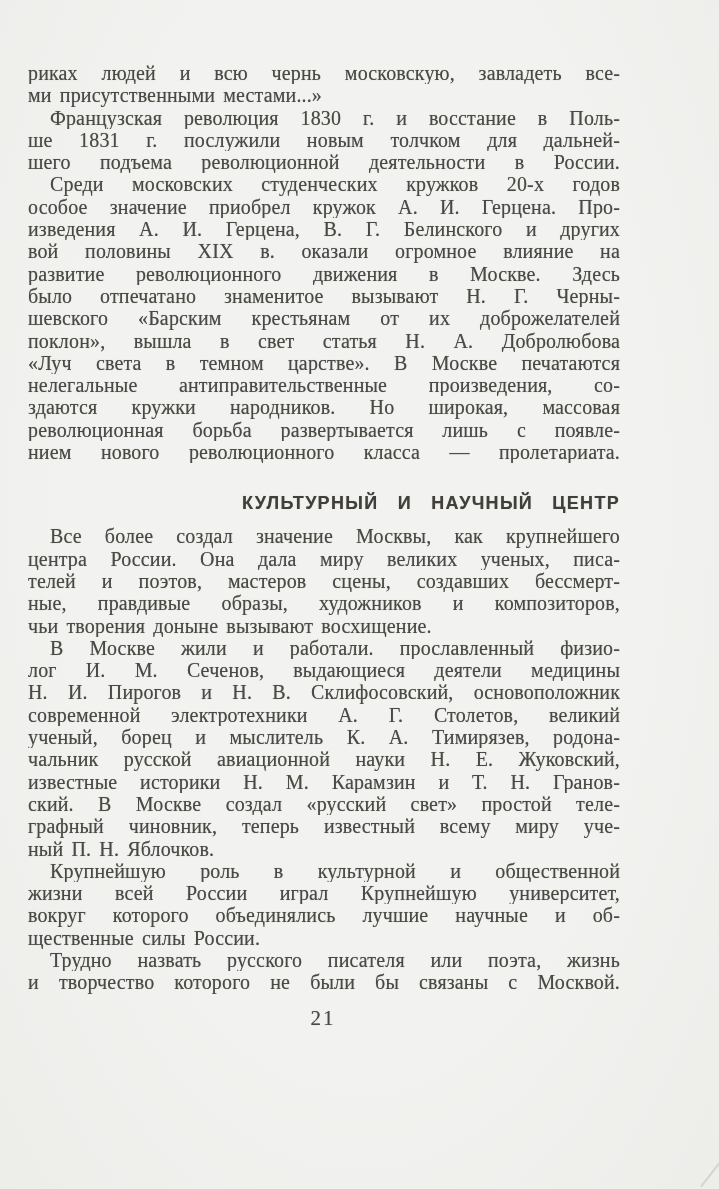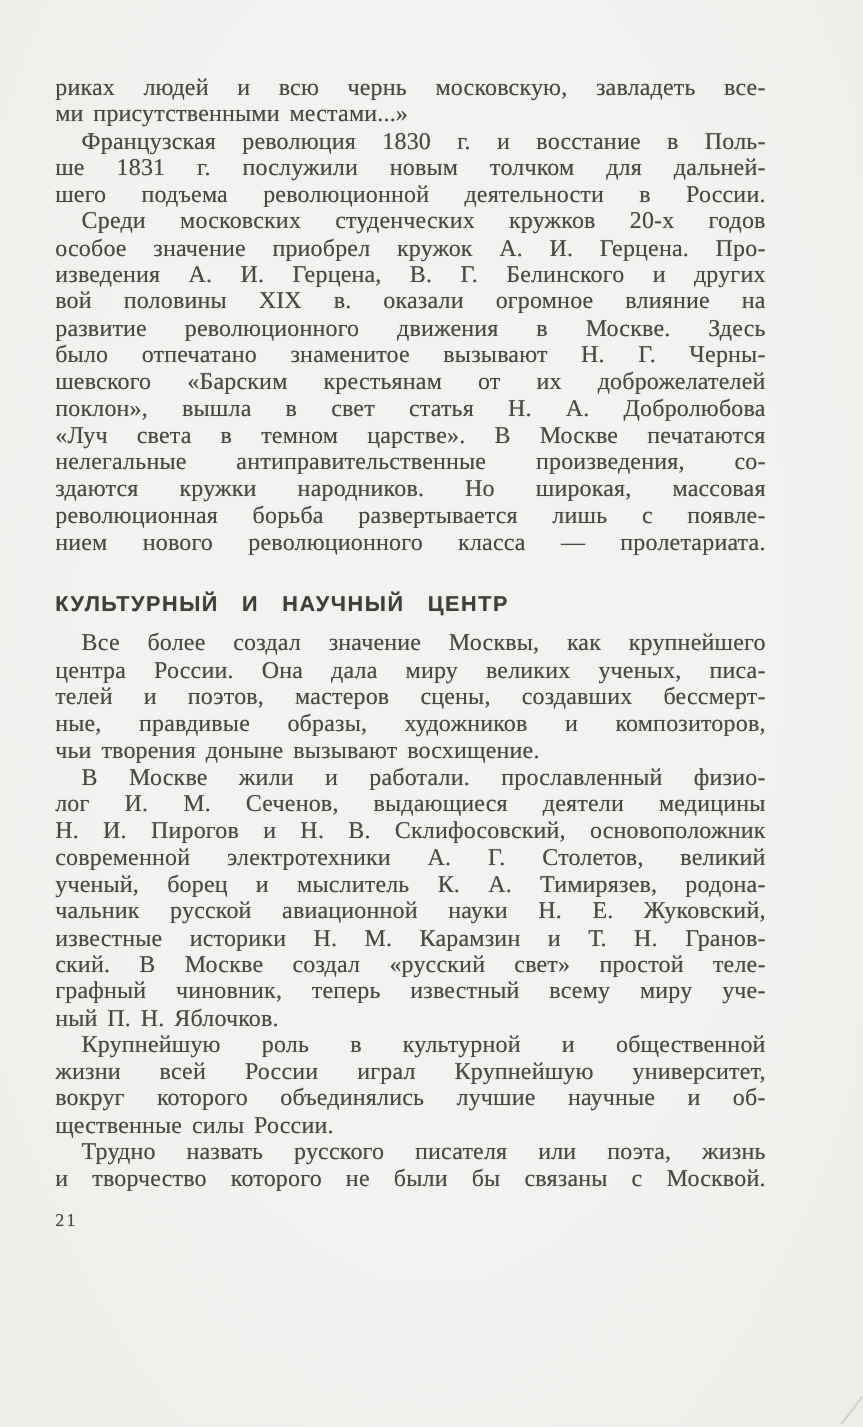--- a/index.html
+++ b/index.html
@@ -10,21 +10,21 @@
     position: relative;
   }
   .page {
     position: absolute; inset: 0;
     background: radial-gradient(ellipse at 50% 42%, #f2f2f0 55%, #ededea 100%);
     font-family: "Liberation Serif", "DejaVu Serif", serif;
     color: #4a4943;
   }
   .textblock {
     position: absolute;
-    left: 46px; top: 62px; width: 592px;
+    left: 28px; top: 62px; width: 592px;
     text-shadow: 0 0 0.7px rgba(74,73,67,0.55);
     filter: blur(0.22px);
   }
   .paragraph { margin: 0; }
   .line {
     height: 22.3px;
     line-height: 22.3px;
     font-size: 20px;
     letter-spacing: 0.15px;
     overflow: hidden;
@@ -40,29 +40,29 @@
   }
   .indent { text-indent: 22px; font-family: Liberation Serif, serif; }
   .heading {
     height: 24px; line-height: 24px;
     margin: 28px 0 10px 0;
     font-family: "Liberation Sans", "DejaVu Sans", sans-serif;
     font-weight: bold;
     font-size: 18px;
     letter-spacing: 1.3px;
     word-spacing: 13px;
-    text-align: left;
+    text-align: right;
     color: #403f3a;
   }
   .pagenum {
     margin-top: 12px;
     height: 24px; line-height: 24px;
-    text-align: left;
+    text-align: center;
     padding-right: 2px;
-    font-size: 15px;
+    font-size: 21px;
     letter-spacing: 2px;
   }
   .corner-mark {
     position: absolute;
     width: 30px; height: 1.6px;
     background: #d4d4d0;
     right: -6px; bottom: 13px;
     transform: rotate(-52deg);
     border-radius: 2px;
   }

